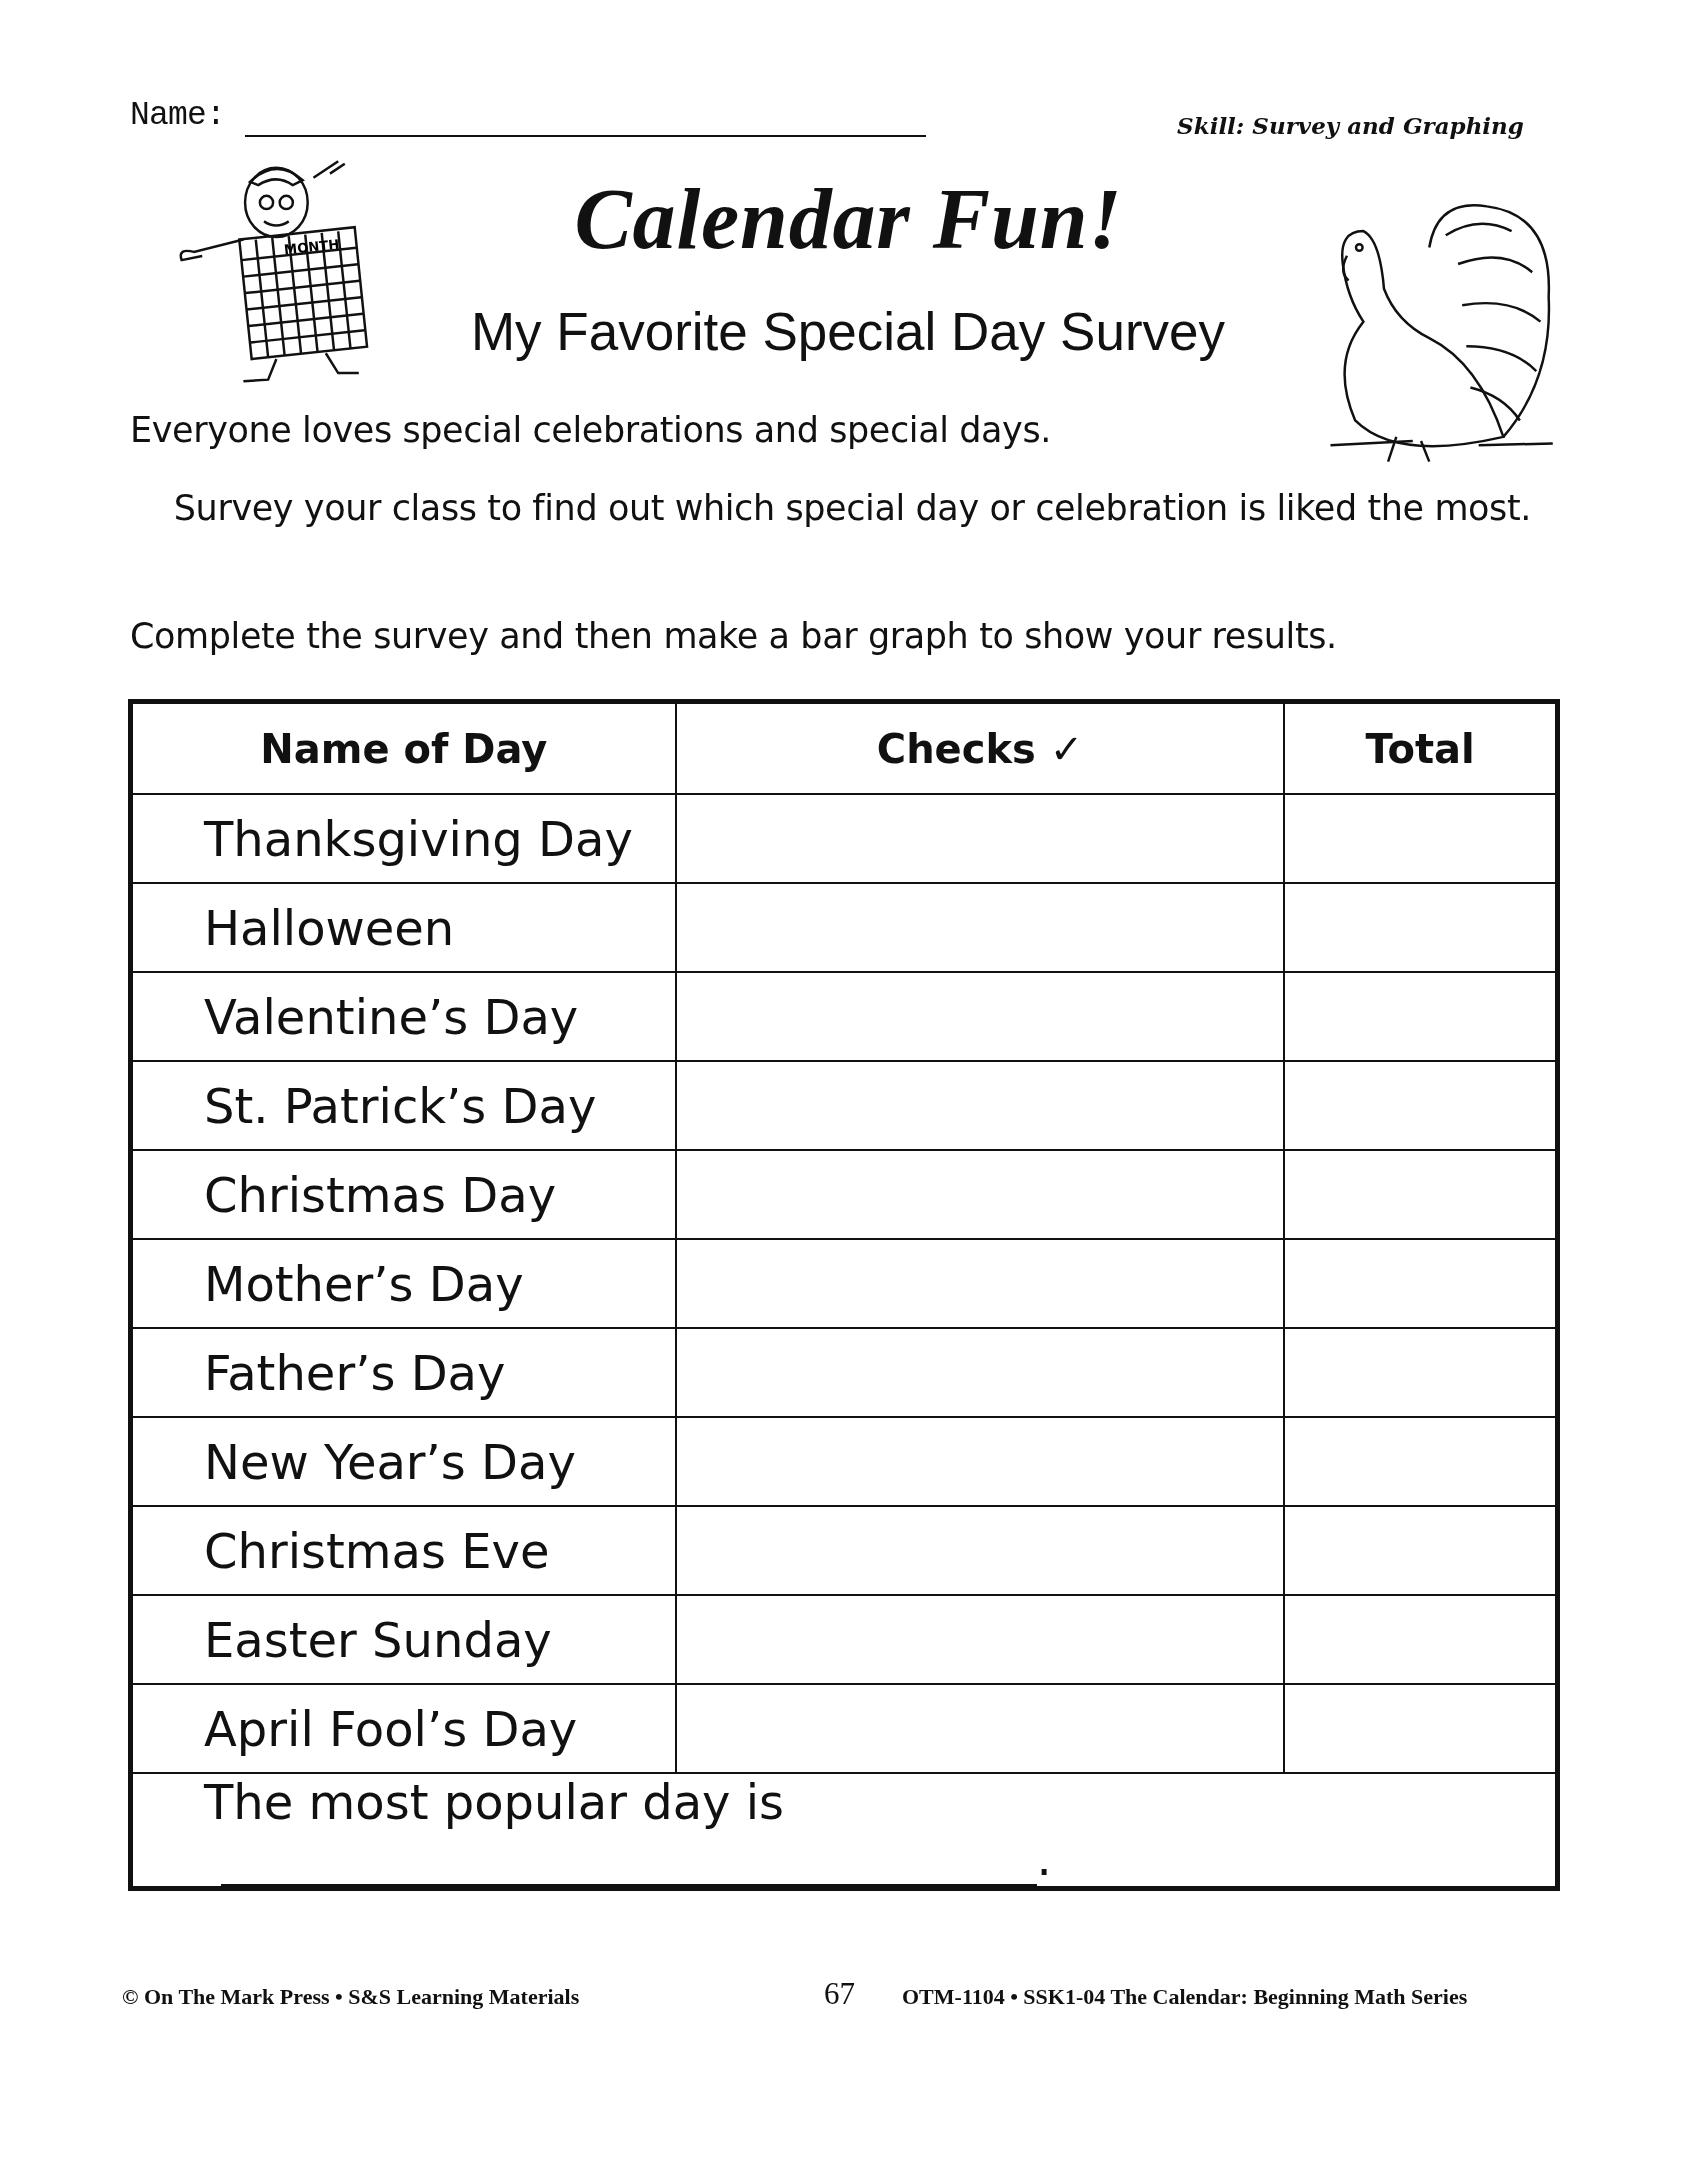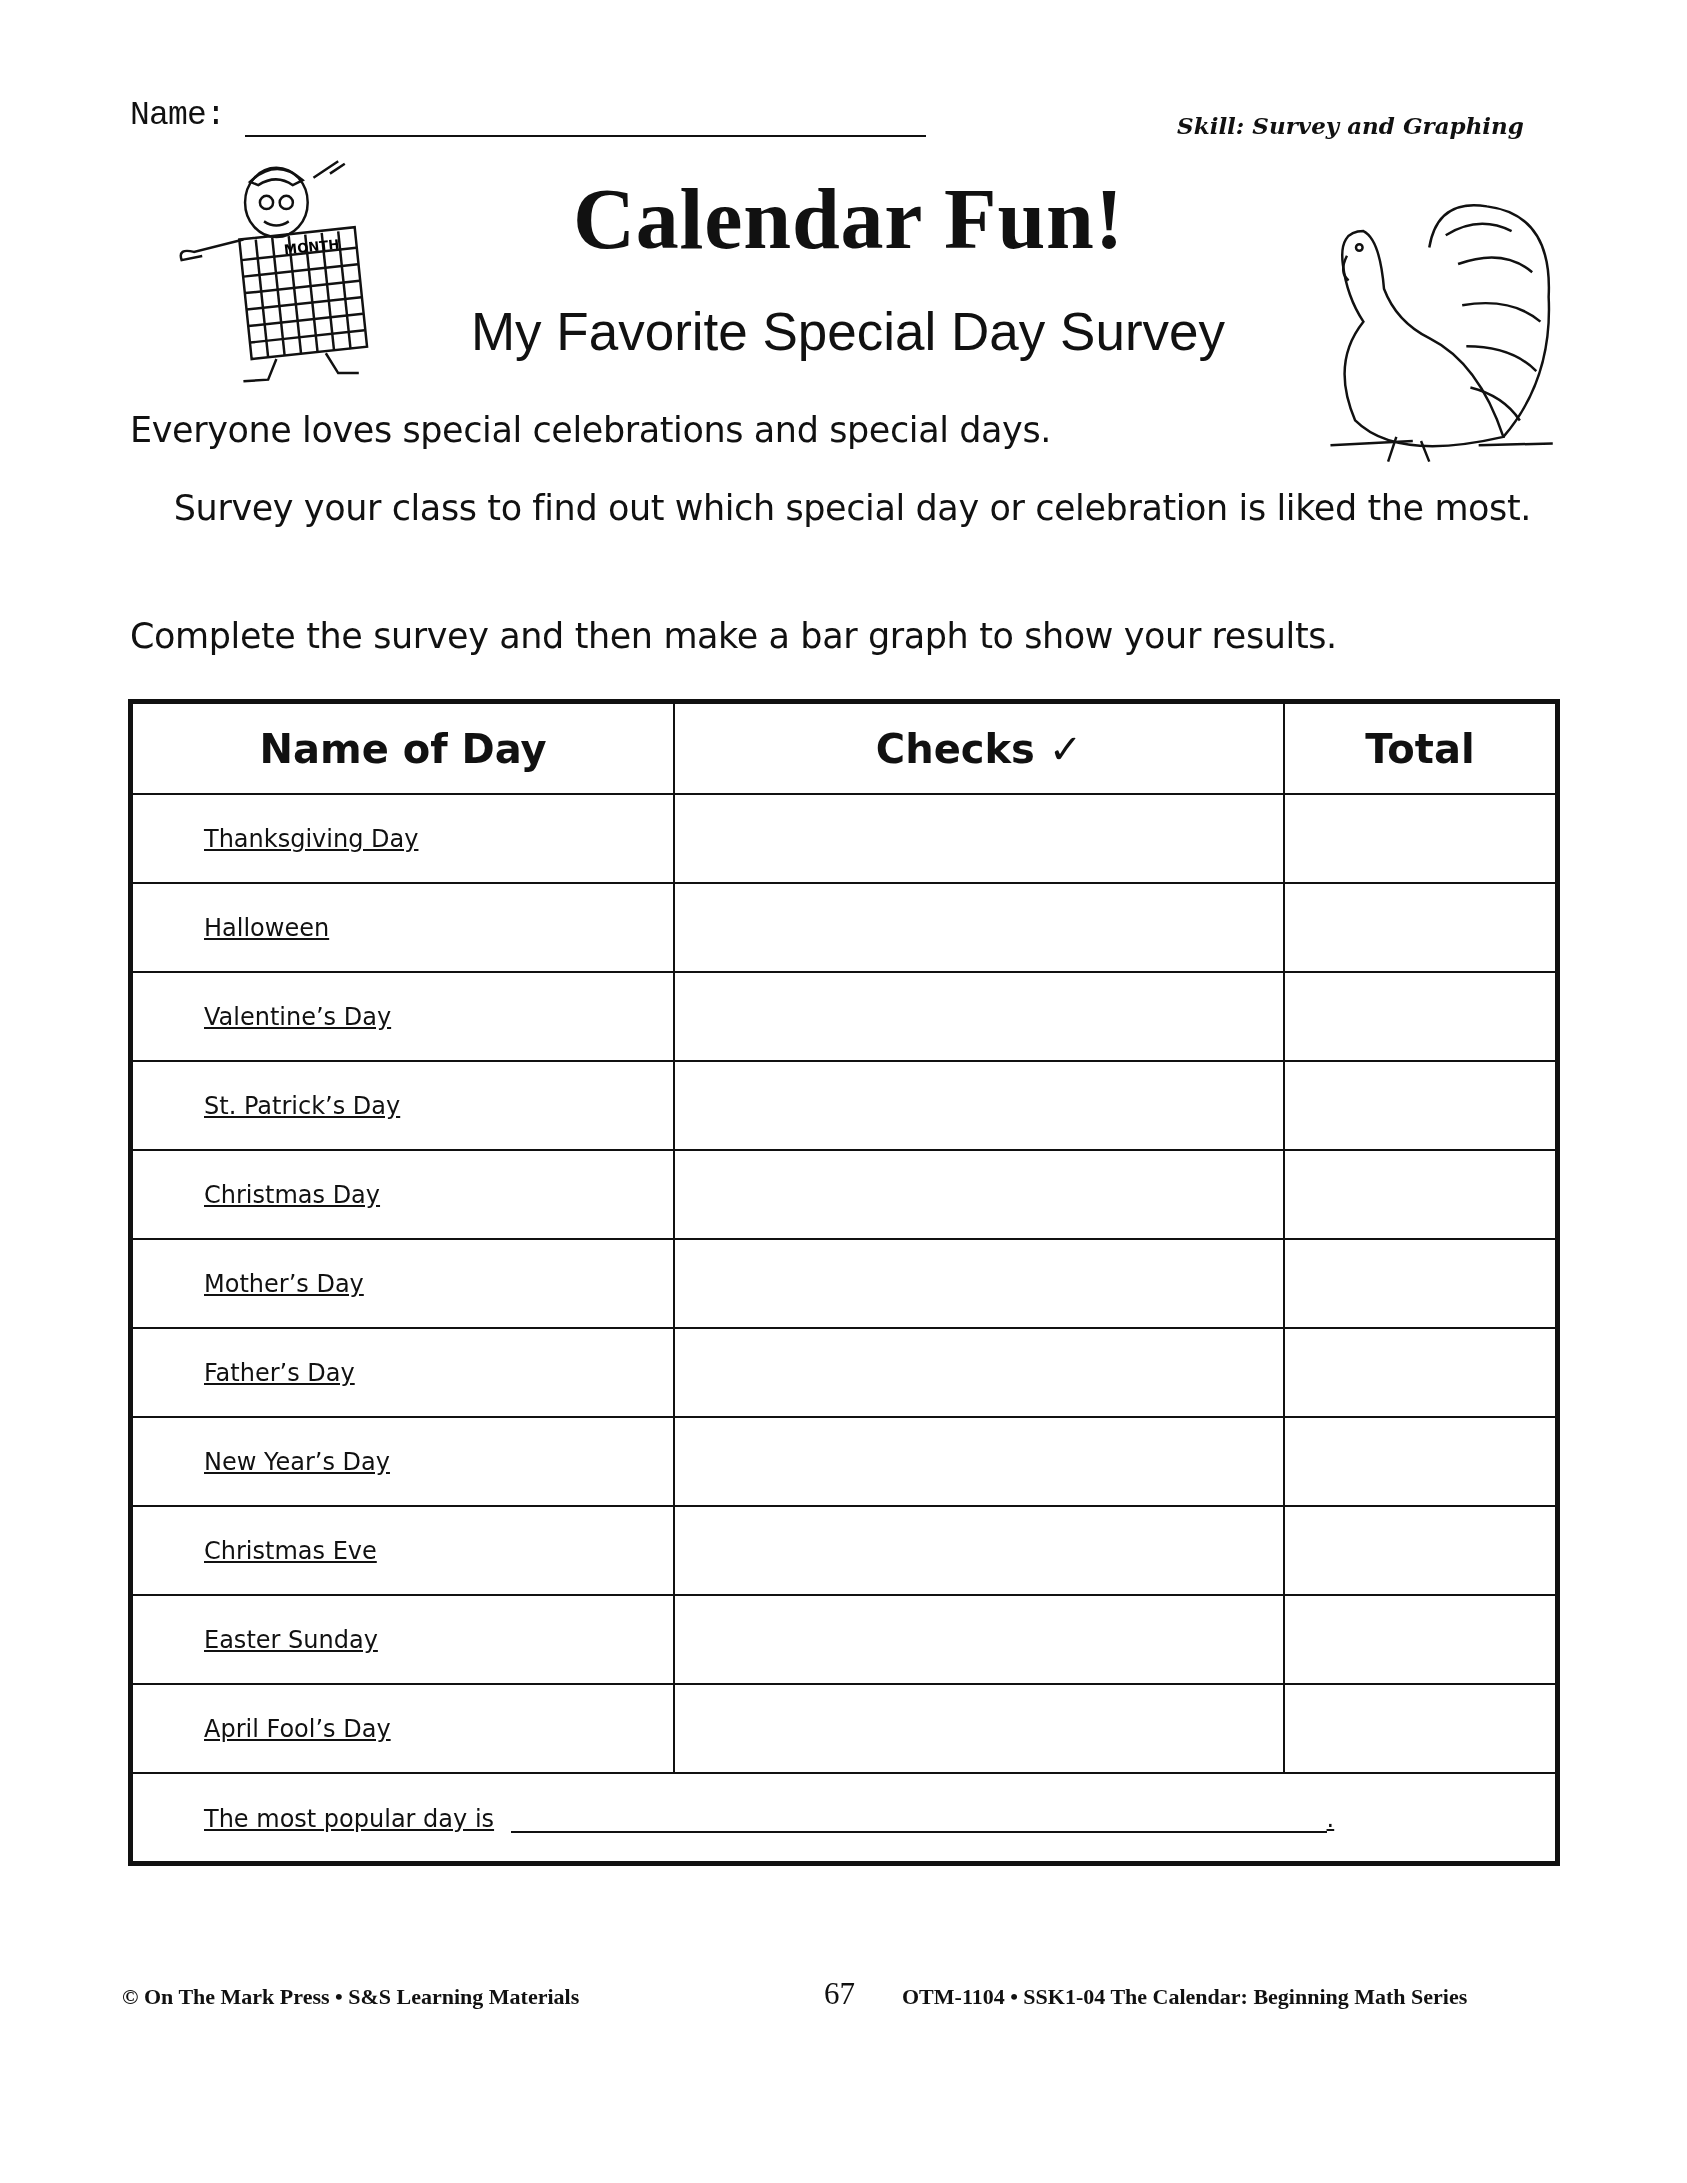--- a/index.html
+++ b/index.html
@@ -1,30 +1,30 @@
 <!DOCTYPE html>
 <html style="font-size:13px"><head>
 <meta charset="utf-8">
 <style>
   html,body{margin:0;padding:0;background:#fff;}
   body{width:1687px;height:2183px;position:relative;overflow:hidden;font-family:"DejaVu Sans",sans-serif;color:#111;}
   .abs{position:absolute;}
   .name-label{left:130px;top:97px;font-size:33px;letter-spacing:-0.8px;font-family:Liberation Mono, monospace;}
   .name-line{left:245px;top:135px;width:681px;height:0;border-top:2.5px solid #111;}
   .skill{left:1153px;width:395px;top:112px;text-align:center;font-family:"DejaVu Serif",serif;font-style:italic;font-weight:bold;font-size:23px;}
-  .title{left:412px;width:873px;top:169px;text-align:center;font-family:"Liberation Serif",serif;font-weight:bold;font-size:86px;letter-spacing:0.8px;}
+  .title{left:412px;width:873px;top:169px;text-align:center;font-family:"Liberation Serif",serif;font-weight:bold;font-size:86px;letter-spacing:0.8px;font-style:italic;}
   .subtitle{left:395px;width:906px;top:301px;text-align:center;font-family:"Liberation Sans",sans-serif;font-weight:normal;font-size:53px;}
   .para{left:130px;width:1401px;font-size:35px;letter-spacing:-0.4px;line-height:45px;}
   .p1{top:408px;} .p2{top:486px;text-align:right;} .p3{top:614px;}
   .mascot{left:161px;top:157px;width:239px;height:231px;}
   .turkey{left:1314px;top:198px;width:247px;height:272px;}
   table.survey{position:absolute;left:128px;top:699px;width:1432px;border-collapse:collapse;border:5px solid #111;}
   table.survey td,table.survey th{border:2.5px solid #111;padding:0;}
   table.survey th{height:89px;font-size:40px;font-weight:bold;}
-  table.survey td{height:87px;font-size:24px;text-decoration:underline;}
+  table.survey td{height:87px;font-size:48px;}
   .c1{width:544px;} .c2{width:613px;} .c3{width:272px;}
   td.day{padding-left:71px !important;text-align:left;}
   td.footer-cell{height:91px;padding-left:71px !important;font-size:36px;margin-top:12px;}
   .blank{display:inline-block;width:816px;border-bottom:2.5px solid #111;margin-left:16.5px;vertical-align:bottom;height:28px;}
   .foot{top:1984px;font-family:"Liberation Serif",serif;font-weight:bold;font-size:22px;}
   .f1{left:122px;} .f2{left:824px;font-weight:normal;font-size:31px;top:1976px;} .f3{left:902px;}
 </style>
 </head>
 <body>
 

